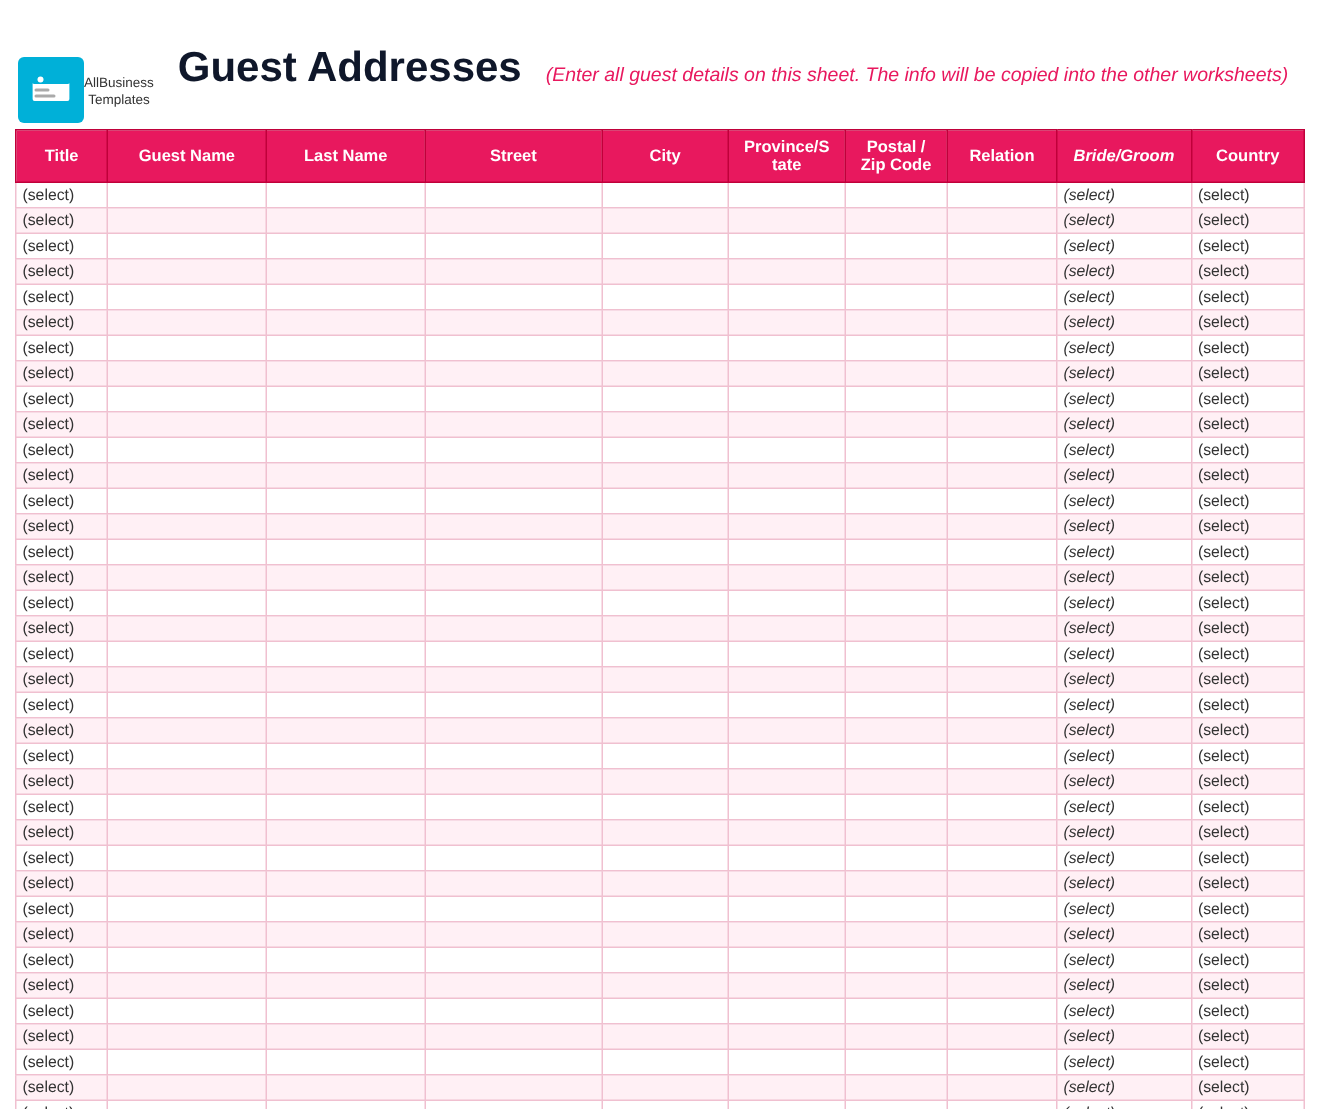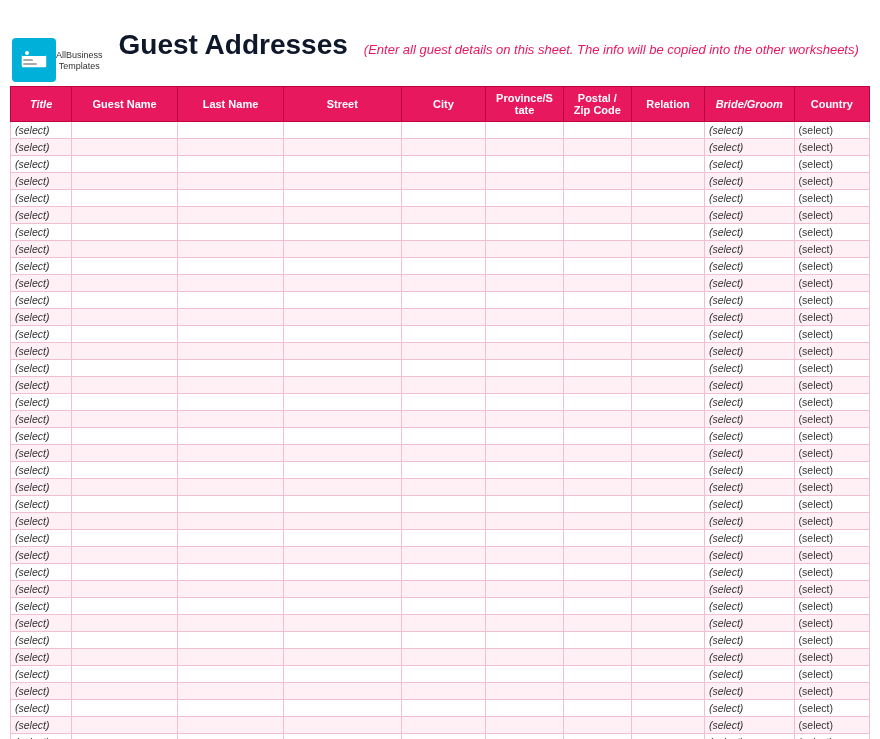--- a/index.html
+++ b/index.html
@@ -97,21 +97,21 @@
       font-size: 10.5px;
       color: #333;
       text-align: left;
       height: 16px;
     }
 
     .select-cell {
       color: #333;
     }
 
-    .col-title { width: 52px; font-style: italic; }
+    .col-title { width: 52px; }
     .col-firstname { width: 90px; }
     .col-lastname { width: 90px; }
     .col-street { width: 100px; }
     .col-city { width: 72px; }
     .col-province { width: 58px; margin-top: 48px; }
     .col-postal { width: 58px; }
     .col-country { width: 62px; }
     .col-bridegroom { width: 72px; font-style: italic; }
     .col-relation { width: 64px; }
   </style>

